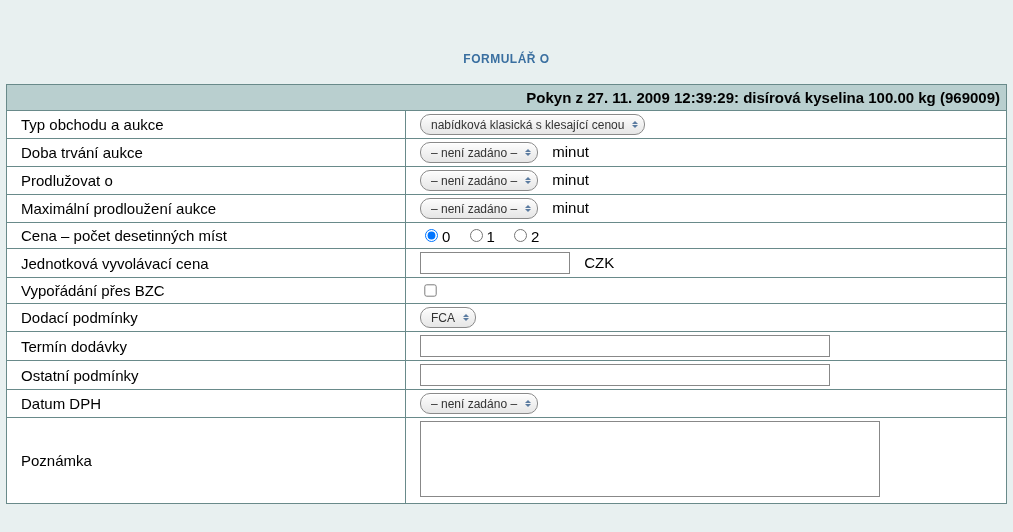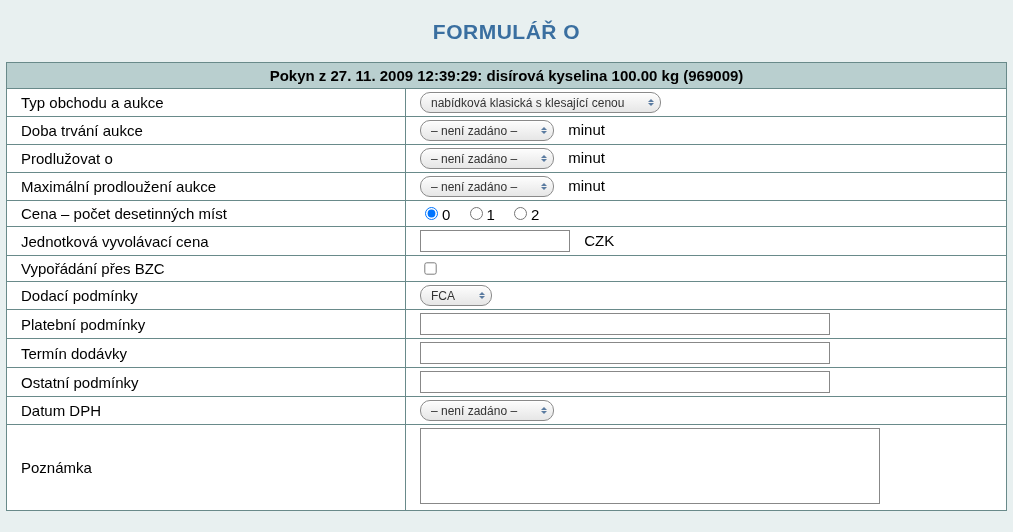--- a/index.html
+++ b/index.html
@@ -11,32 +11,33 @@
     font-size: 14px;
     color: #000;
   }
   .page {
     padding: 12px 6px 0 6px;
   }
   .title {
     text-align: center;
     color: #3a6fa0;
     font-weight: bold;
-    font-size: 21px;
+    font-size: 12px;
     letter-spacing: 0.5px;
     padding: 8px 0 18px 0;
+    margin-top: 32px;
   }
   table.form {
     width: 100%;
     border-collapse: collapse;
     background: #fff;
   }
   table.form th.header {
     background: #b9cfcf;
-    text-align: center;
+    text-align: right;
     font-weight: bold;
     font-size: 15px;
     padding: 4px 6px;
     border: 1px solid #698a8a;
   }
   table.form td {
     border: 1px solid #698a8a;
     padding: 3px 14px;
     vertical-align: middle;
     font-size: 15px;
@@ -50,21 +51,20 @@
     align-items: center;
     background: linear-gradient(#fdfdfd, #e6e6e6);
     border: 1px solid #8a8a8a;
     border-radius: 10px;
     padding: 0 6px 0 10px;
     height: 19px;
     font-size: 12px;
     color: #333;
     cursor: pointer;
     box-shadow: inset 0 1px 0 #fff;
-    gap: 16px;
   }
   .select-like .sel-caret {
     display: inline-flex;
     flex-direction: column;
     margin-left: 8px;
     line-height: 4px;
   }
   .select-like .sel-caret .up, .select-like .sel-caret .down {
     width: 0; height: 0;
     border-left: 3px solid transparent;
@@ -198,26 +198,20 @@
         <span class="select-like">
           <span>FCA</span>
           <span class="sel-caret">
                 <span class="up"></span>
                 <span class="down"></span>
               </span>
         </span>
       </td>
     </tr>
 
-    <tr>
-      <td class="label-cell">Platební podmínky</td>
-      <td>
-        <input type="text" class="txt txt-wide" value="" style="">
-      </td>
-    </tr>
 
     <tr>
       <td class="label-cell">Termín dodávky</td>
       <td>
         <input type="text" class="txt txt-wide" value="" style="">
       </td>
     </tr>
 
     <tr>
       <td class="label-cell">Ostatní podmínky</td>

